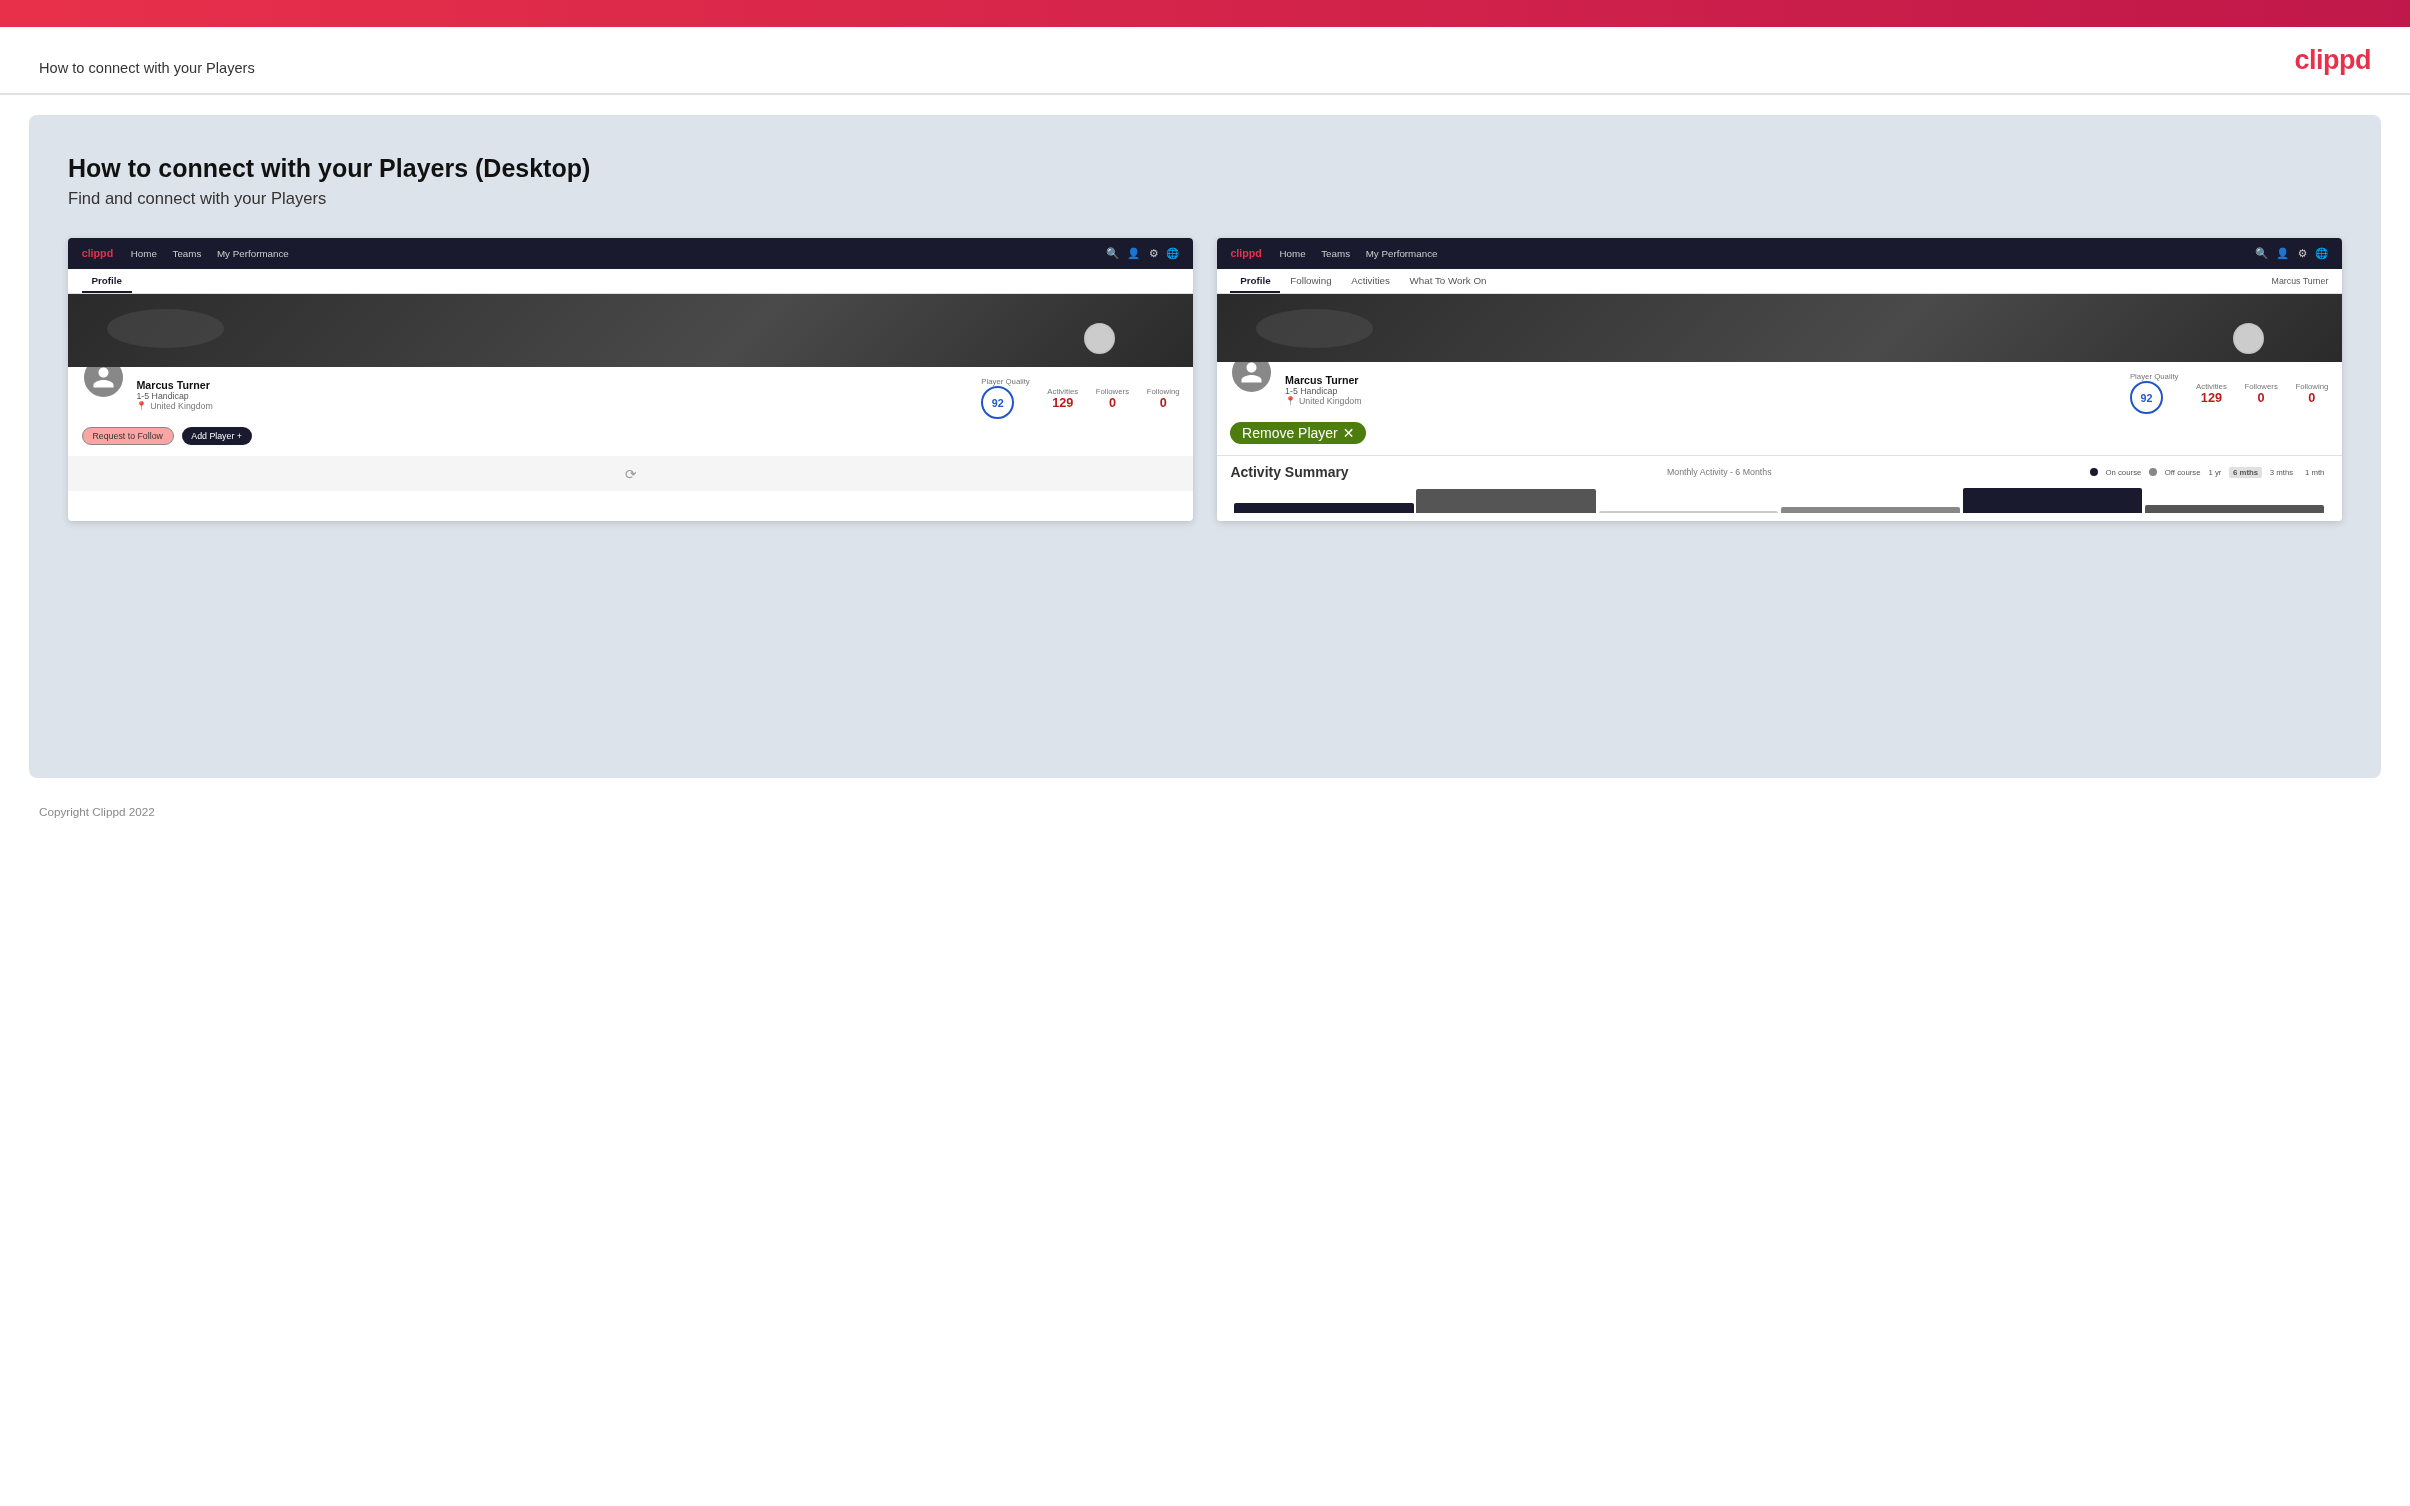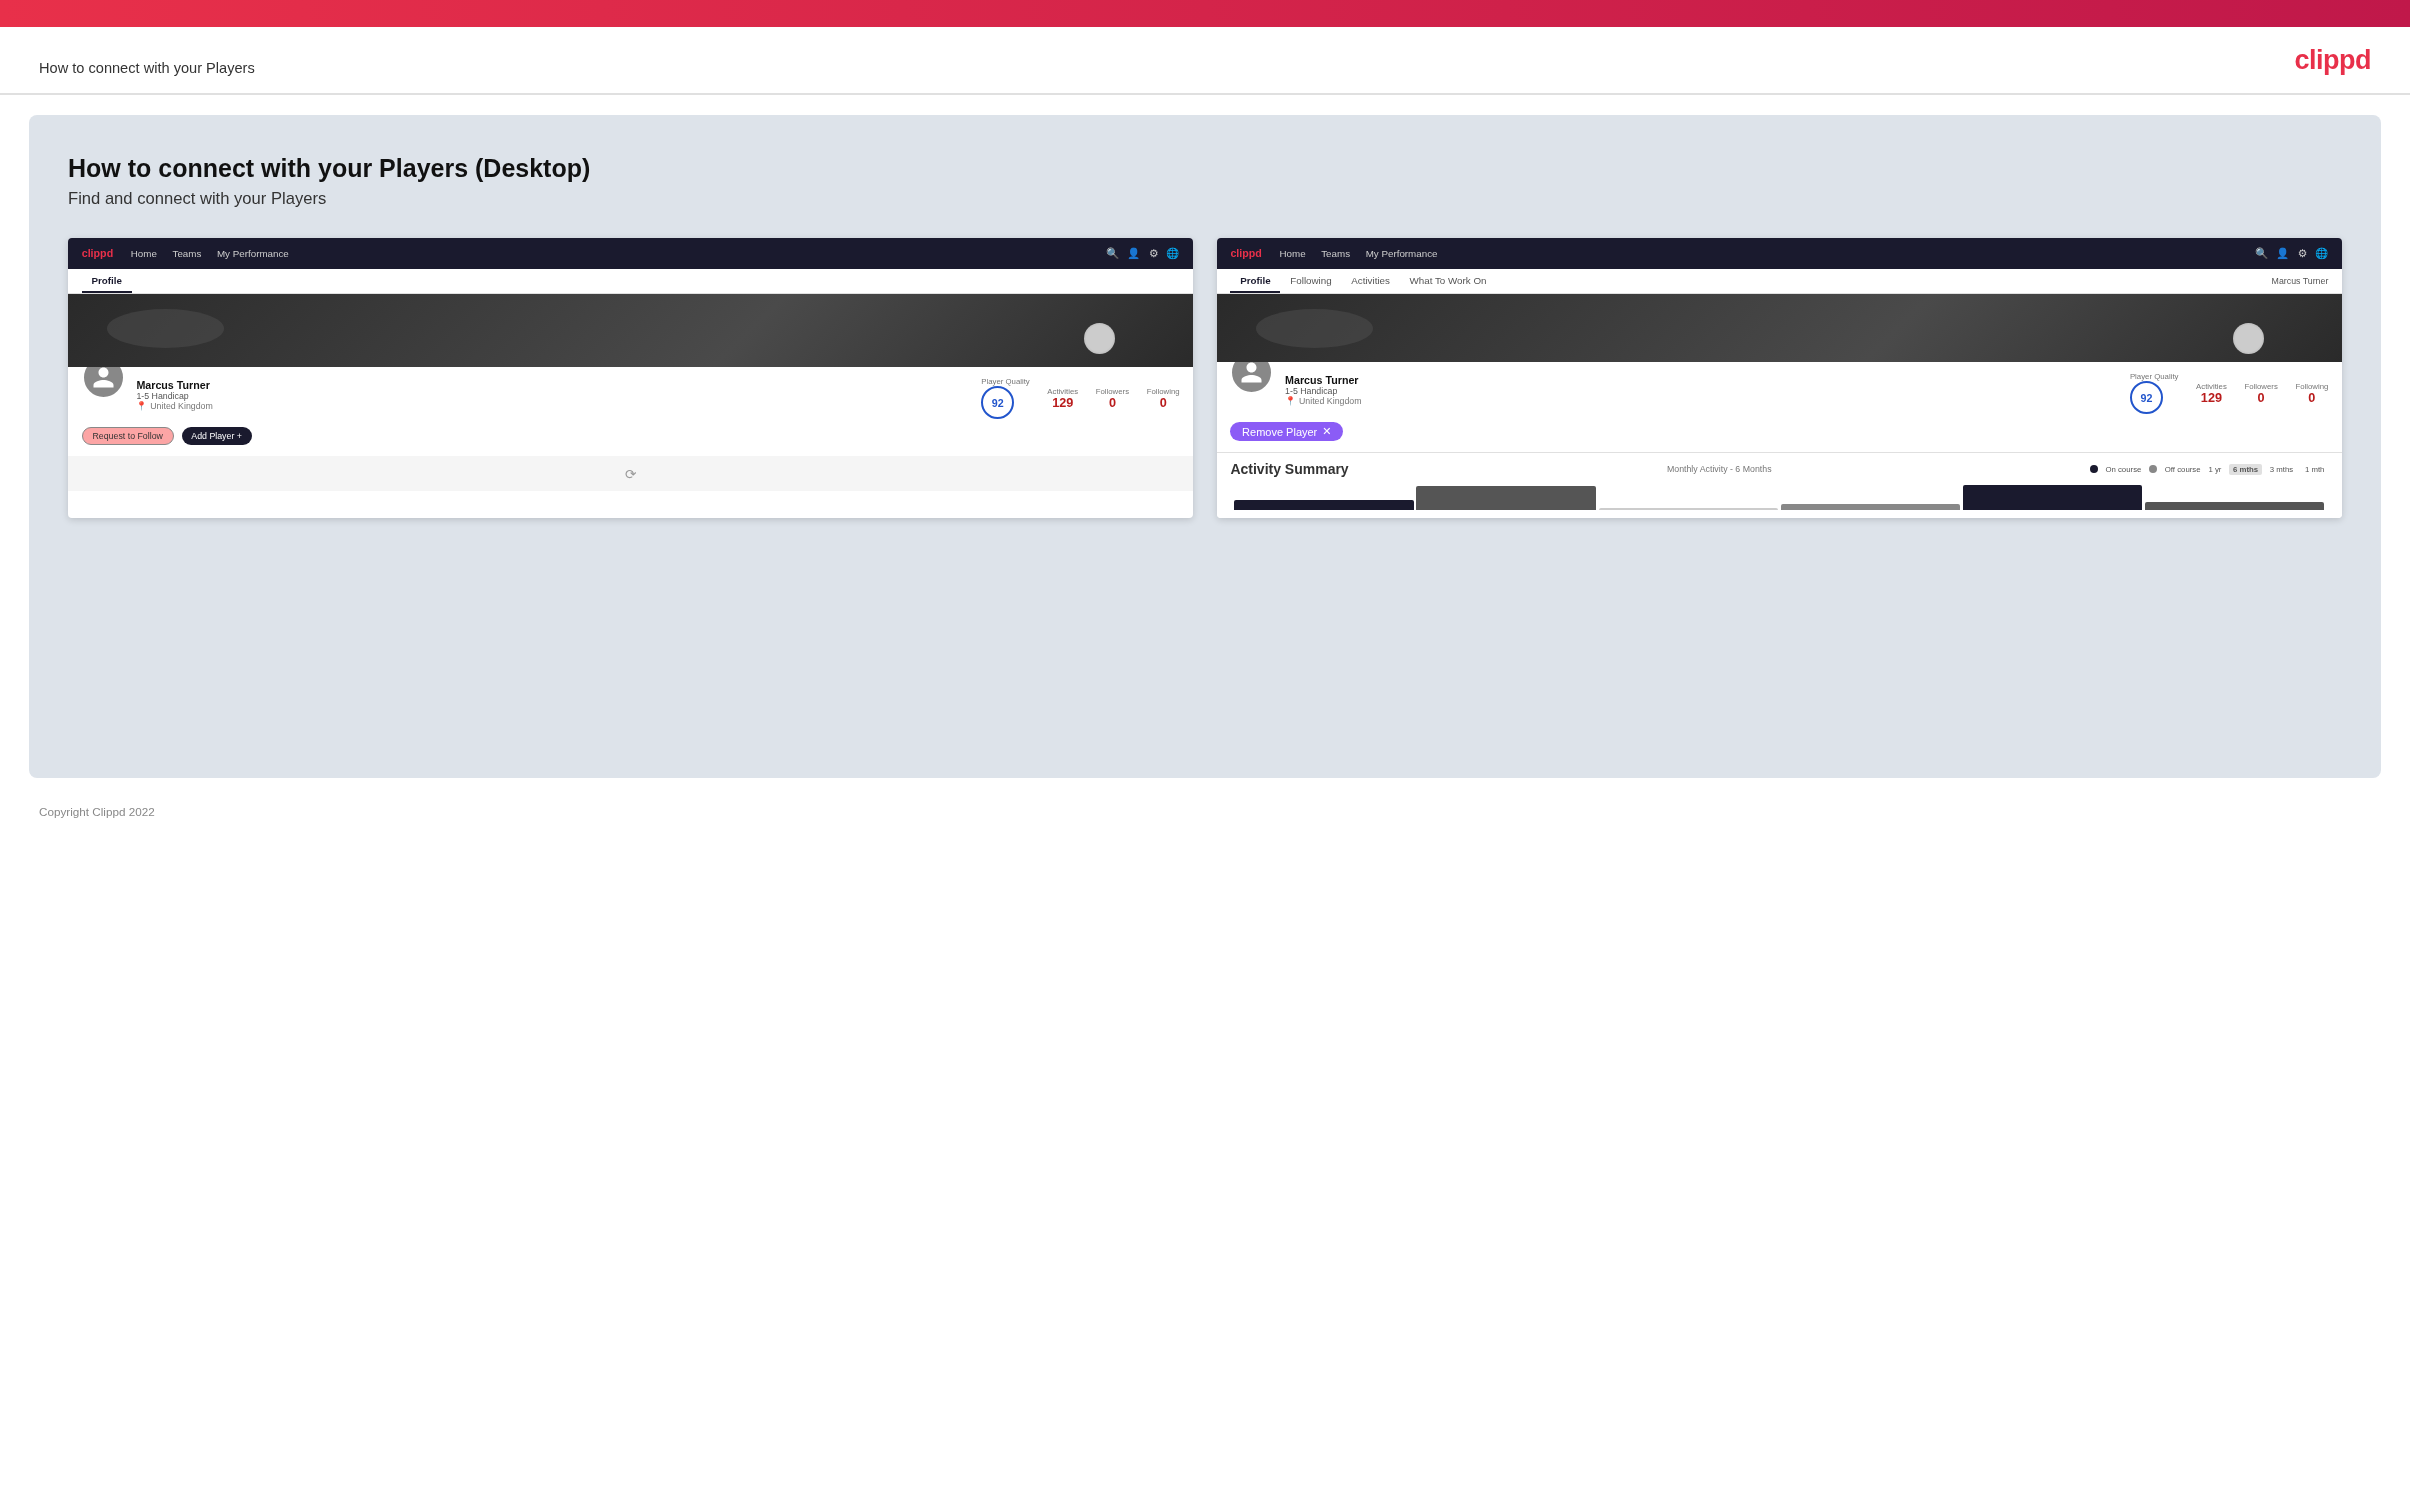--- a/index.html
+++ b/index.html
@@ -250,28 +250,28 @@
       background: #1a1a2e;
       border: none;
       border-radius: 13.7px;
       padding: 2.9px 9.8px;
       font-size: 8.8px;
       color: #fff;
     }
 
     
     .btn-remove {
-      background: #8b5cf6;
+      background: #4d7c0f;
       border: none;
       border-radius: 13.7px;
       padding: 2.9px 11.7px;
-      font-size: 11px;
+      font-size: 14px;
       color: #fff;
       display: inline-flex;
-      align-items: flex-end;
+      align-items: center;
       gap: 4.9px;
     }
 
     
     .scroll-hint {
       background: #f5f5f5;
       height: 35px;
       display: flex;
       align-items: center;
       justify-content: center;

